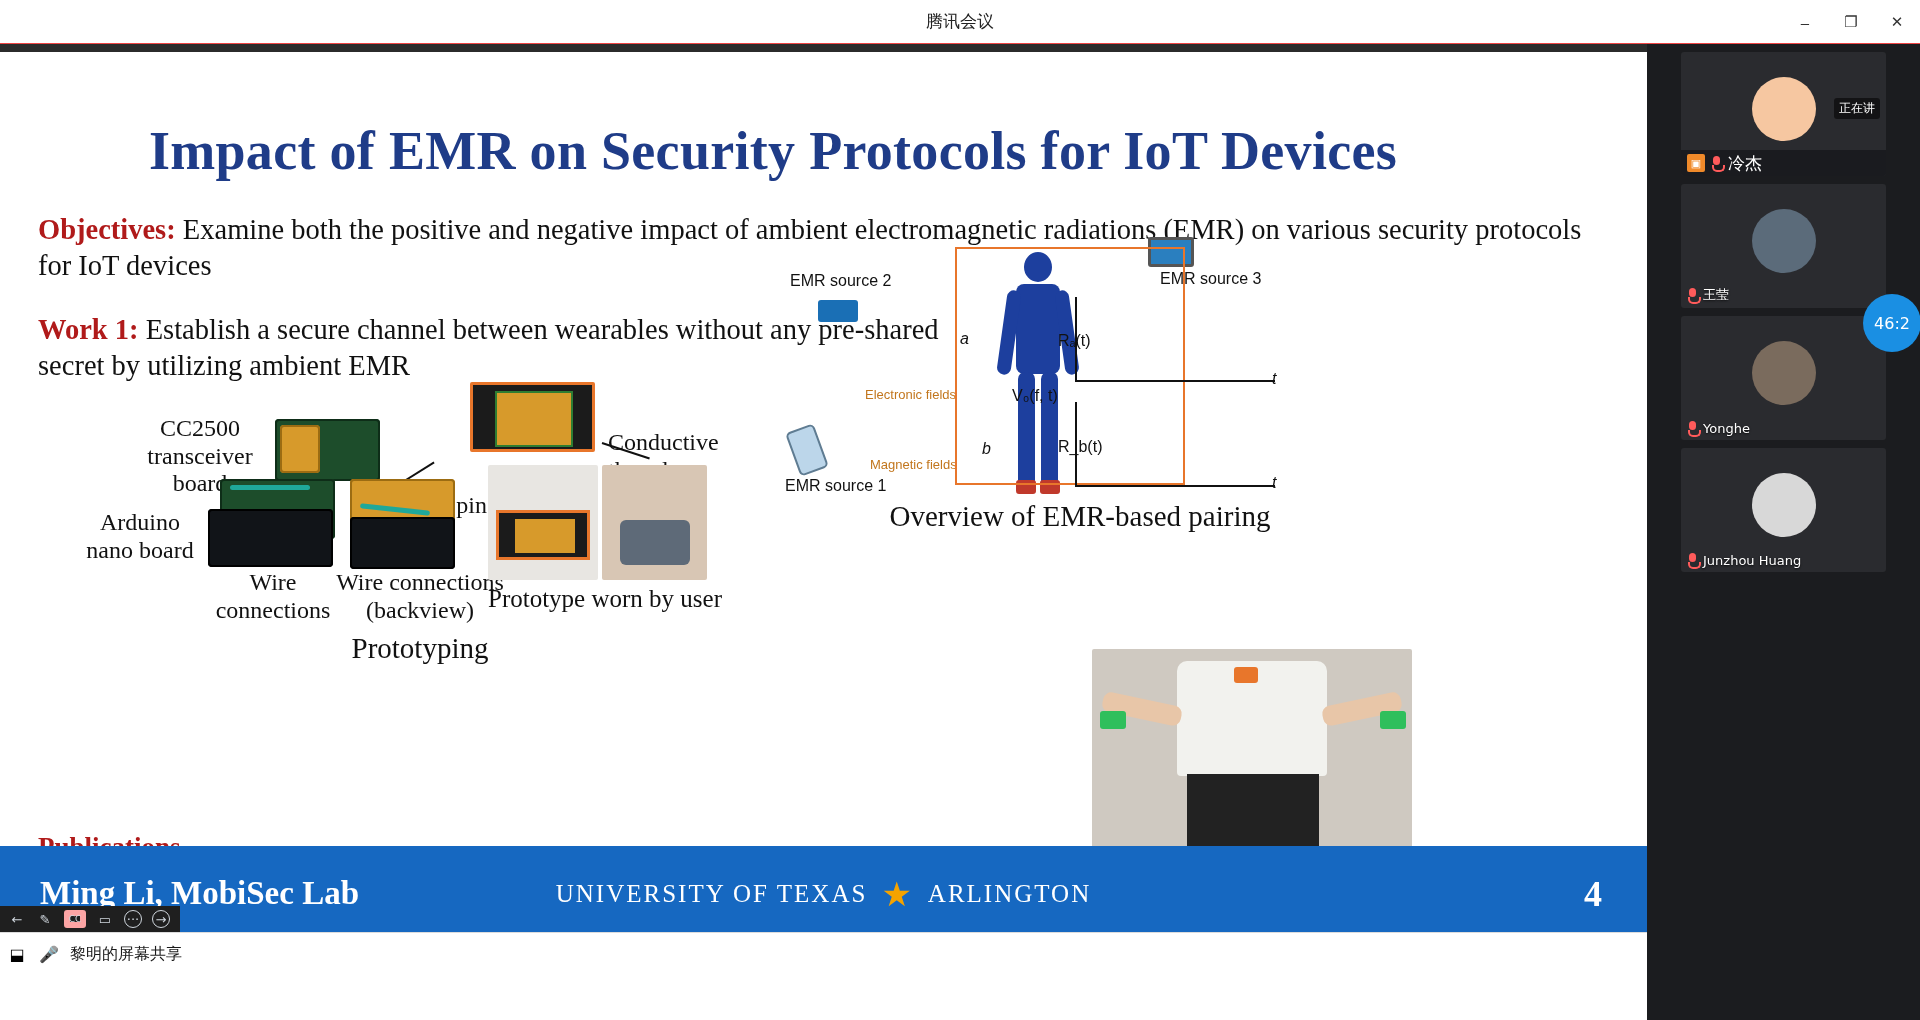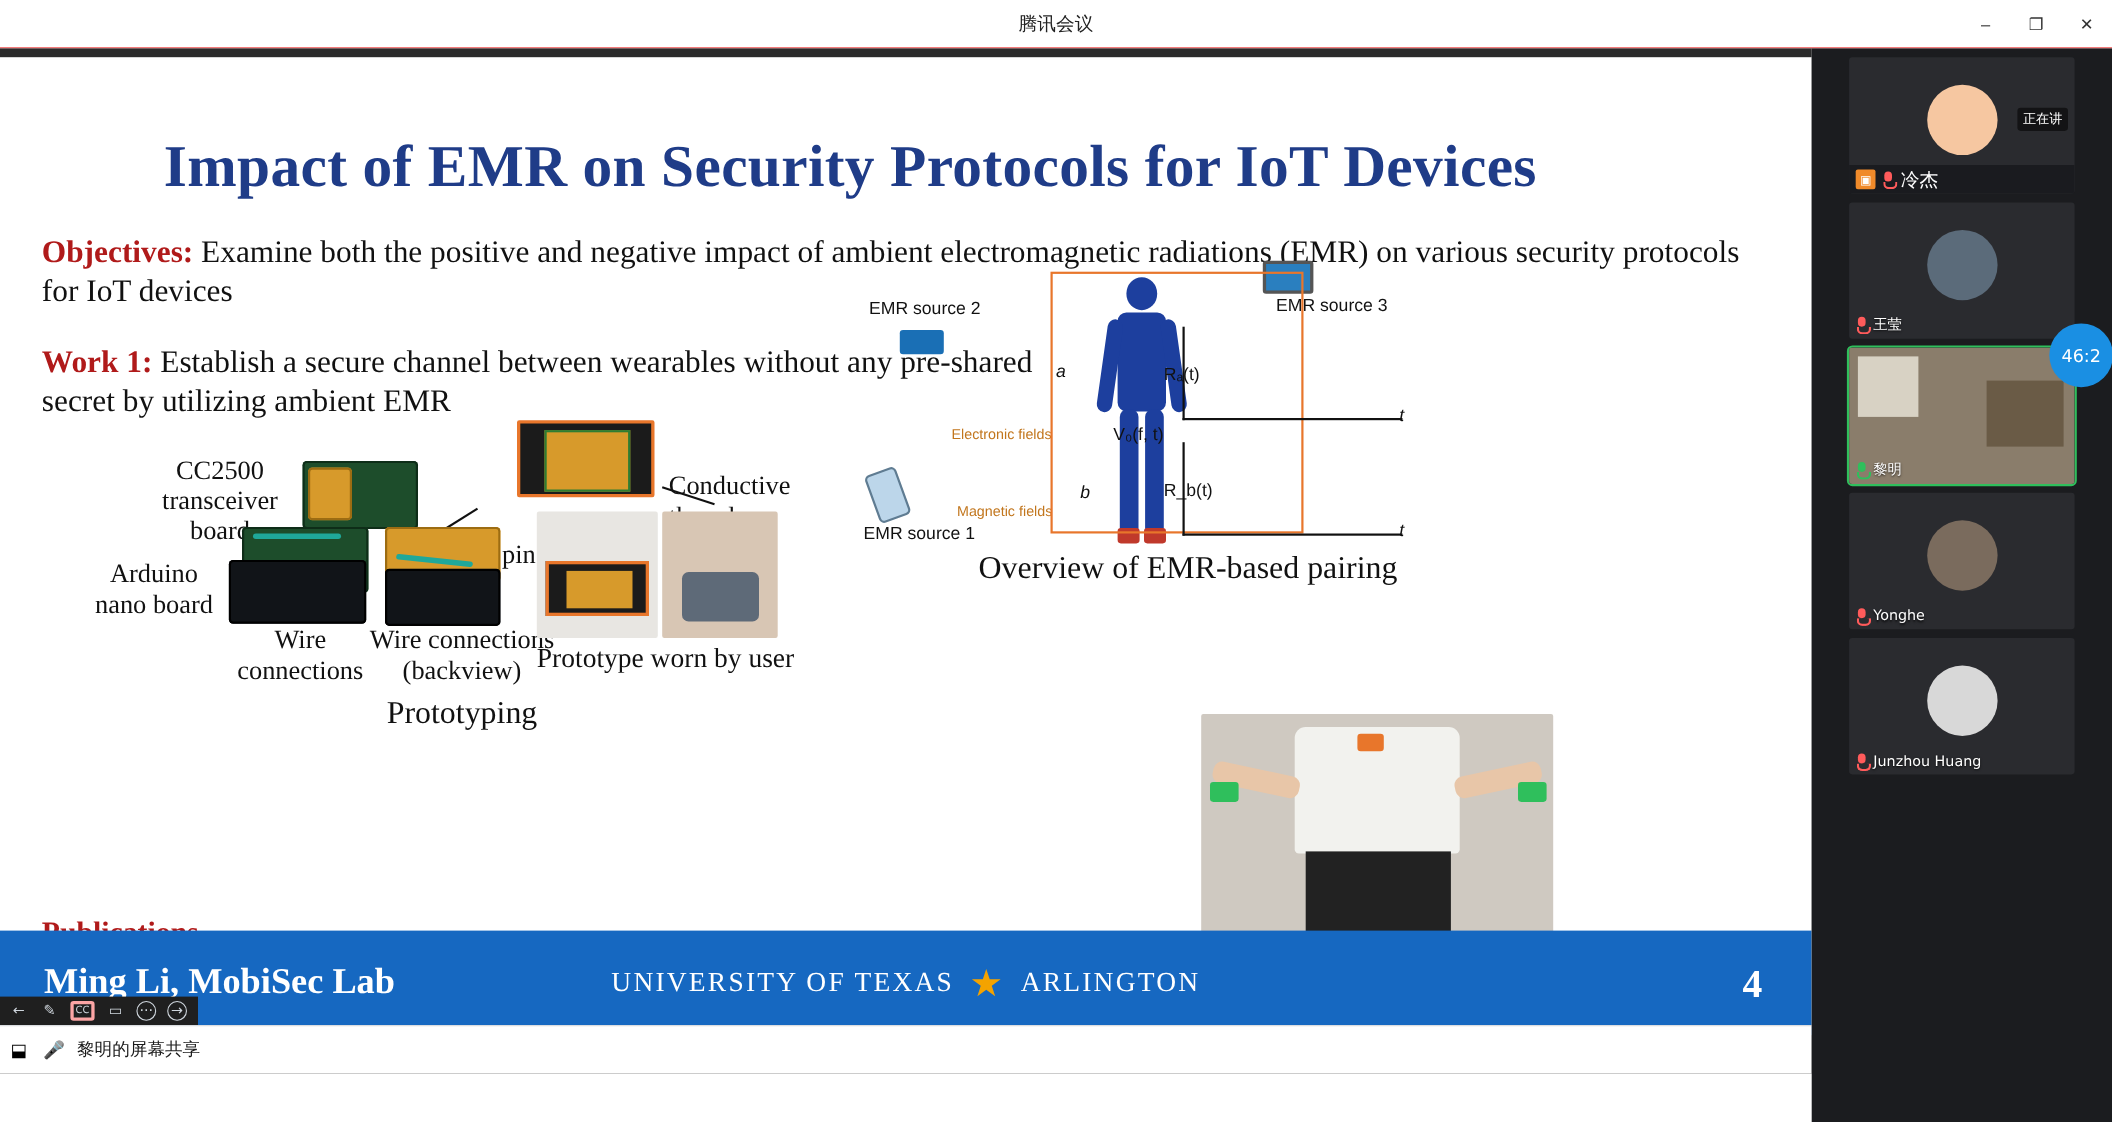--- a/index.html
+++ b/index.html
@@ -223,21 +223,21 @@
     width: 180px; height: 26px;
     background: #1f1f1f;
     display: flex; align-items: center; gap: 10px; padding-left: 8px;
   }
   .pres-toolbar .ti {
     color: #cfd6dd; font-size: 13px;
     font-family: "DejaVu Sans", sans-serif;
     display: flex; align-items: center; justify-content: center;
     width: 18px; height: 18px; border-radius: 3px;
   }
-  .pres-toolbar .ti.boxed { border: 3px solid #fca5a5; font-size: 9px; width: 22px; }
+  .pres-toolbar .ti.boxed { border: 6px solid #fca5a5; font-size: 9px; width: 22px; }
   .pres-toolbar .ti.circle { border: 1px solid #cfd6dd; border-radius: 50%; }
 
   .taskbar {
     position: absolute; left: 0; bottom: 0; width: 1647px; height: 44px;
     background: #ffffff;
     display: flex; align-items: center; gap: 10px; padding-left: 6px;
     border-top: 1px solid #dcdcdc;
   }
   .tb-icon {
     width: 22px; height: 22px; display: flex; align-items: center;
@@ -423,30 +423,20 @@
 
   <div class="tile">
     <div class="avatar" style="background:#5b6b7a;"></div>
     <div class="tile-name">
       <span class="mic"></span>
       <span>王莹</span>
     </div>
   </div>
 
 
-  <div class="tile active">
-    <div style="position:absolute;inset:0;background:#8a7d6b;">
-      <div style="position:absolute;left:8px;top:8px;width:55px;height:55px;background:#d8d2c4;"></div>
-      <div style="position:absolute;right:10px;top:30px;width:70px;height:60px;background:#6a5b46;"></div>
-    </div>
-    <div class="tile-name">
-      <span class="mic on"></span>
-      <span>黎明</span>
-    </div>
-  </div>
 
   <div class="tile">
     <div class="avatar" style="background:#7a6b5d;"></div>
     <div class="tile-name">
       <span class="mic"></span>
       <span>Yonghe</span>
     </div>
   </div>
 
   <div class="tile">

